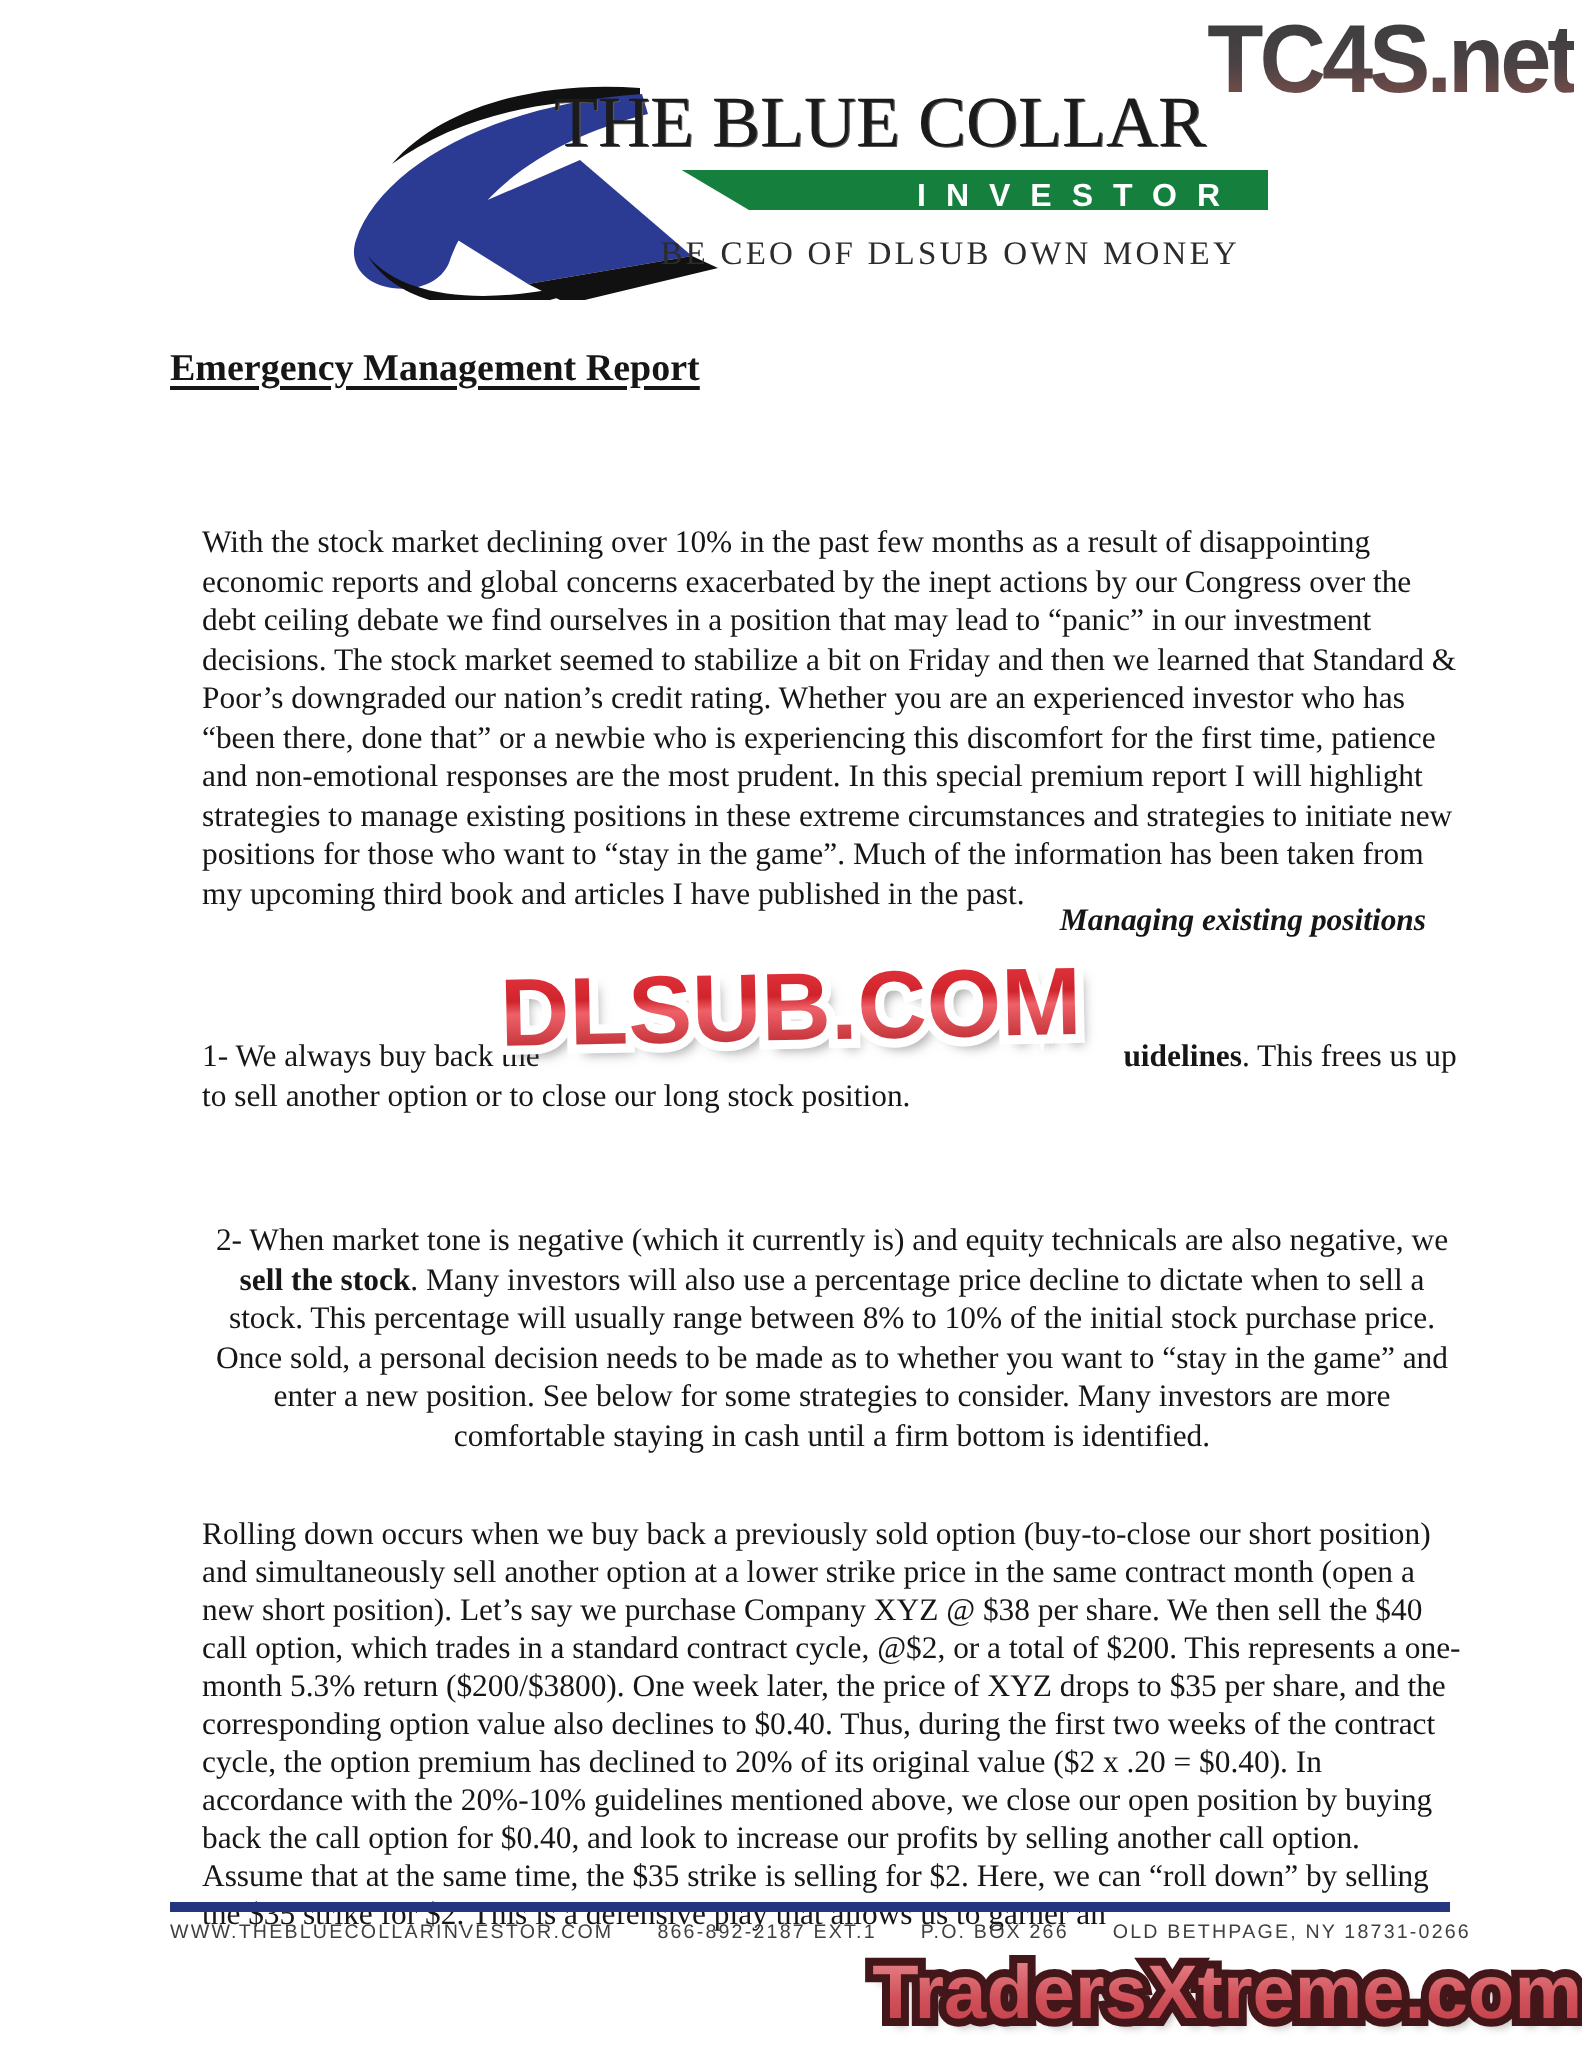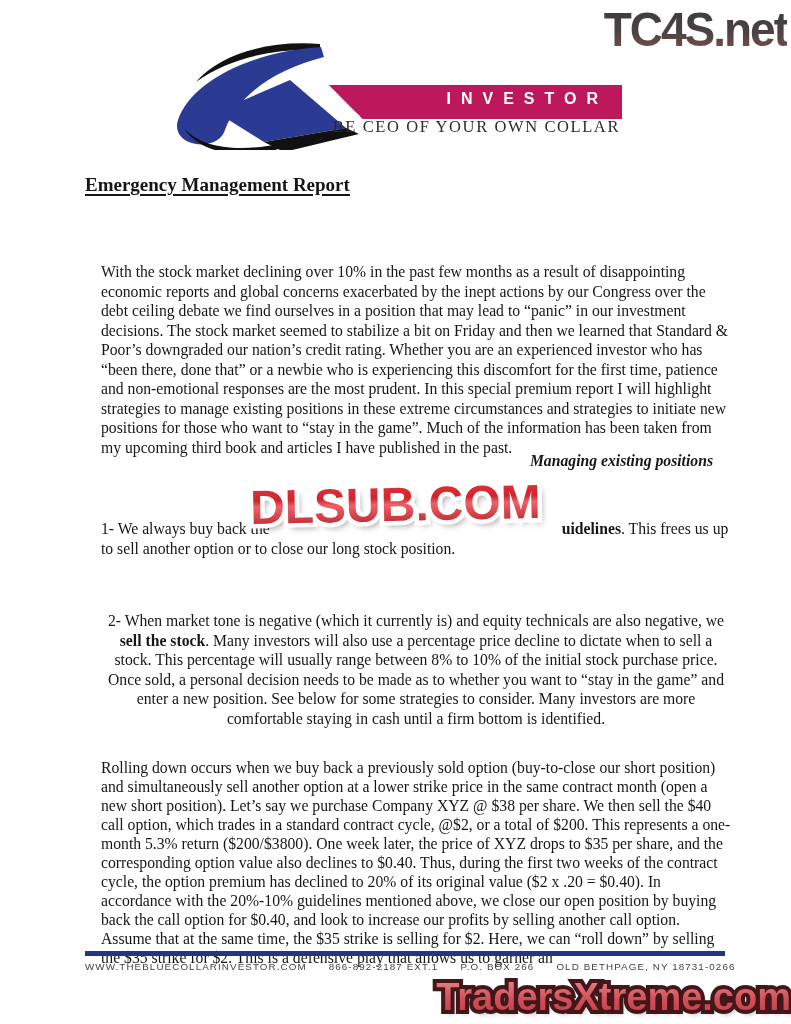--- a/index.html
+++ b/index.html
@@ -8,21 +8,21 @@
 
   
   .wm-tc4s{position:absolute;top:2px;right:4px;
     font-family:"Liberation Sans", sans-serif;font-weight:700;font-size:46px;letter-spacing:-2px;
     background:linear-gradient(180deg,#3d3d3d 15%,#4a4244 55%,#7c4f4a 90%);
     -webkit-background-clip:text;background-clip:text;color:transparent;
     transform:scaleY(1.05);}
 
   
   .logo{position:absolute;left:168px;top:40px;width:472px;height:102px;}
-  .logo-bar{position:absolute;left:117px;top:45px;width:337px;height:34px;background:#be185d;
+  .logo-bar{position:absolute;left:129px;top:45px;width:337px;height:20px;background:#15803d;
     clip-path:polygon(13% 0,100% 0,100% 100%,23% 100%);z-index:1;}
   .logo-bar span{position:absolute;right:14px;top:0;line-height:28px;color:#ffffff;
     font-family:"Liberation Sans", sans-serif;font-size:16px;font-weight:700;letter-spacing:10px;}
   .logo-title{position:absolute;left:72px;top:0;width:400px;z-index:3;text-align:center;
     font-family:"Liberation Serif", serif;font-size:36px;color:#1b1b1b;white-space:nowrap;
     text-shadow:0.6px 0.6px 0 #555;}
   .logo-tagline{position:absolute;right:20px;top:77px;z-index:3;white-space:nowrap;
     font-family:"Liberation Serif", serif;font-size:16.5px;letter-spacing:1.6px;color:#2c2c2c;}
   .logo-swoosh{position:absolute;left:0;top:0;z-index:2;}
 
@@ -83,21 +83,22 @@
       <span>INVESTOR</span>
     </div>
     <svg class="logo-swoosh" width="192" height="110" viewBox="0 0 192 110">
       <path d="M152,4 C100,0 52,14 28,42 C62,17 110,8 152,10 Z" fill="#111111"></path>
       <path d="M153,7 C78,12 22,44 10,80 C6,92 14,102 28,104 C42,106 54,100 57,90 C68,58 104,30 156,17 Z" fill="#2b3a92"></path>
       <path d="M16,88 C36,112 86,114 142,96 C92,124 34,118 16,88 Z" fill="#111111"></path>
       <polygon points="48,72 122,40 178,88 96,102" fill="#2b3a92"></polygon>
       <polygon points="96,102 178,88 191,94 116,112" fill="#111111"></polygon>
       <polygon points="124,37 186,84 192,76 138,32" fill="#ffffff"></polygon>
     </svg>
-    <div class="logo-tagline">BE CEO OF YOUR OWN COLLAR</div>
+    <div class="logo-title">THE BLUE COLLAR</div>
+    <div class="logo-tagline">BE CEO OF DLSUB OWN MONEY</div>
   </div>
 
   <h1 class="title">
     <span>Emergency Management Report</span>
   </h1>
 
   <p class="body p1">With the stock market declining over 10% in the past few months as a result of disappointing economic reports and global concerns exacerbated by the inept actions by our Congress over the debt ceiling debate we find ourselves in a position that may lead to “panic” in our investment decisions. The stock market seemed to stabilize a bit on Friday and then we learned that Standard &amp; Poor’s downgraded our nation’s credit rating. Whether you are an experienced investor who has “been there, done that” or a newbie who is experiencing this discomfort for the first time, patience and non-emotional responses are the most prudent. In this special premium report I will highlight strategies to manage existing positions in these extreme circumstances and strategies to initiate new positions for those who want to “stay in the game”. Much of the information has been taken from my upcoming third book and articles I have published in the past.</p>
 
   <h2 class="section-heading">Managing existing positions</h2>
 

